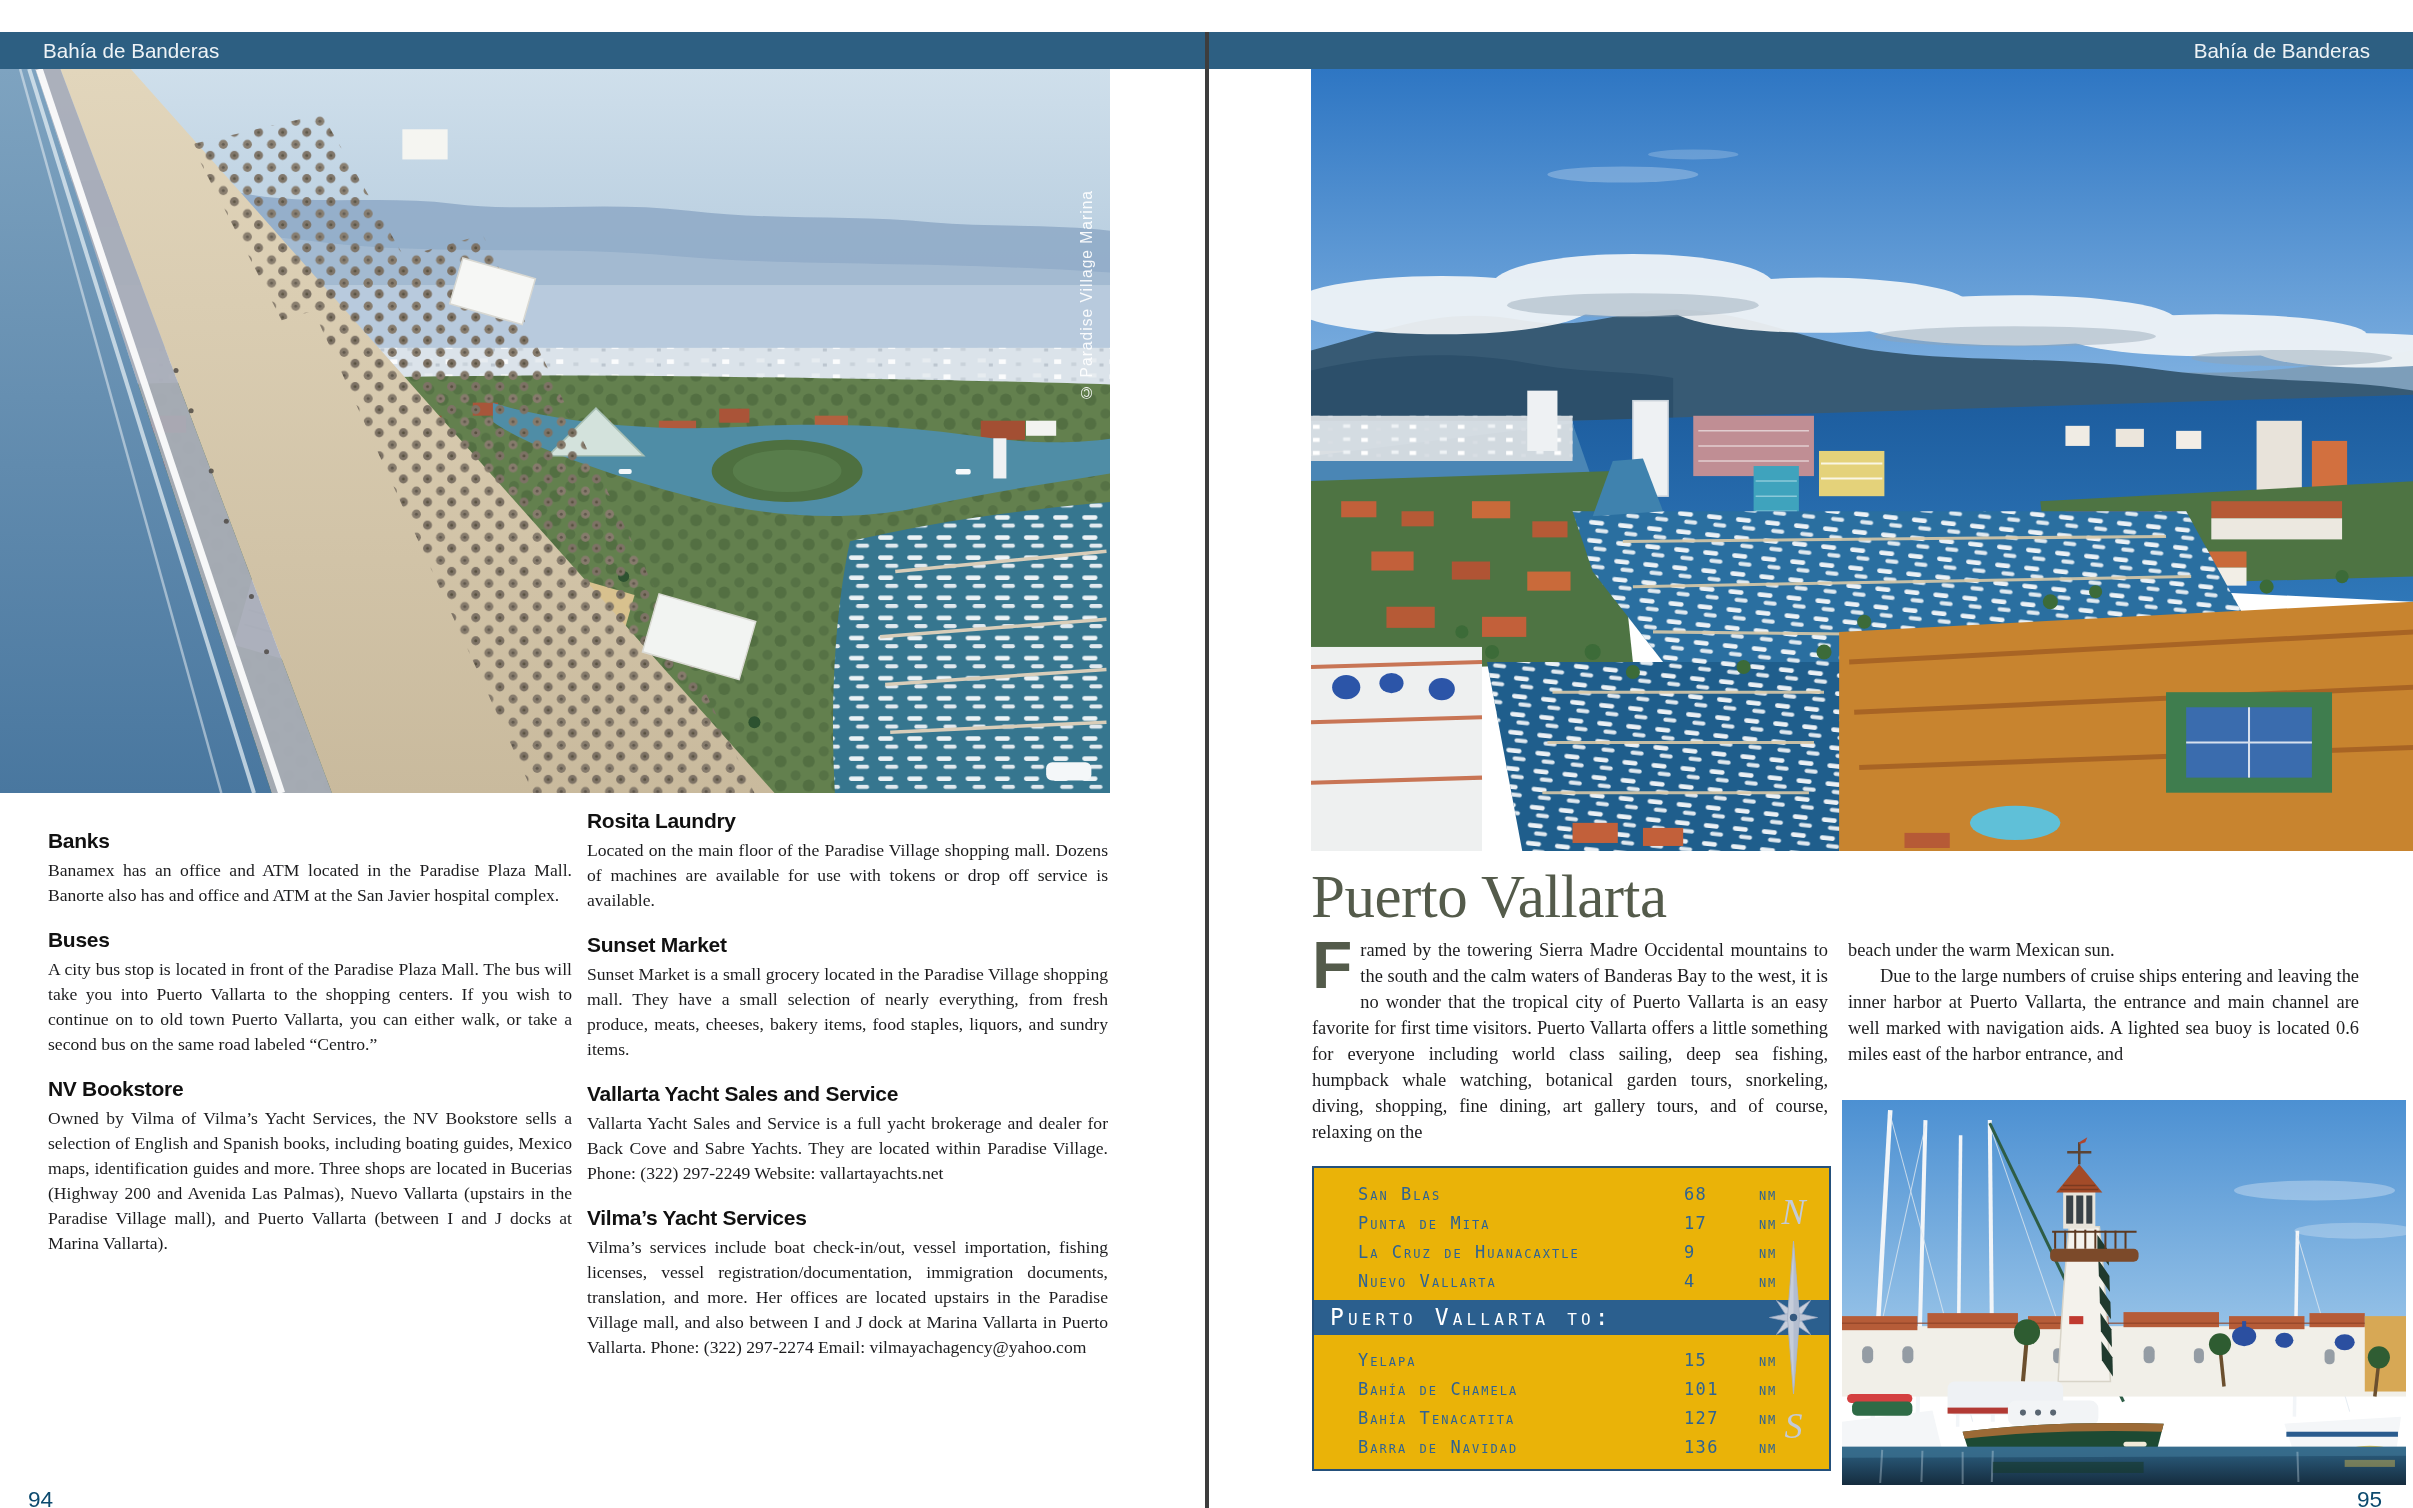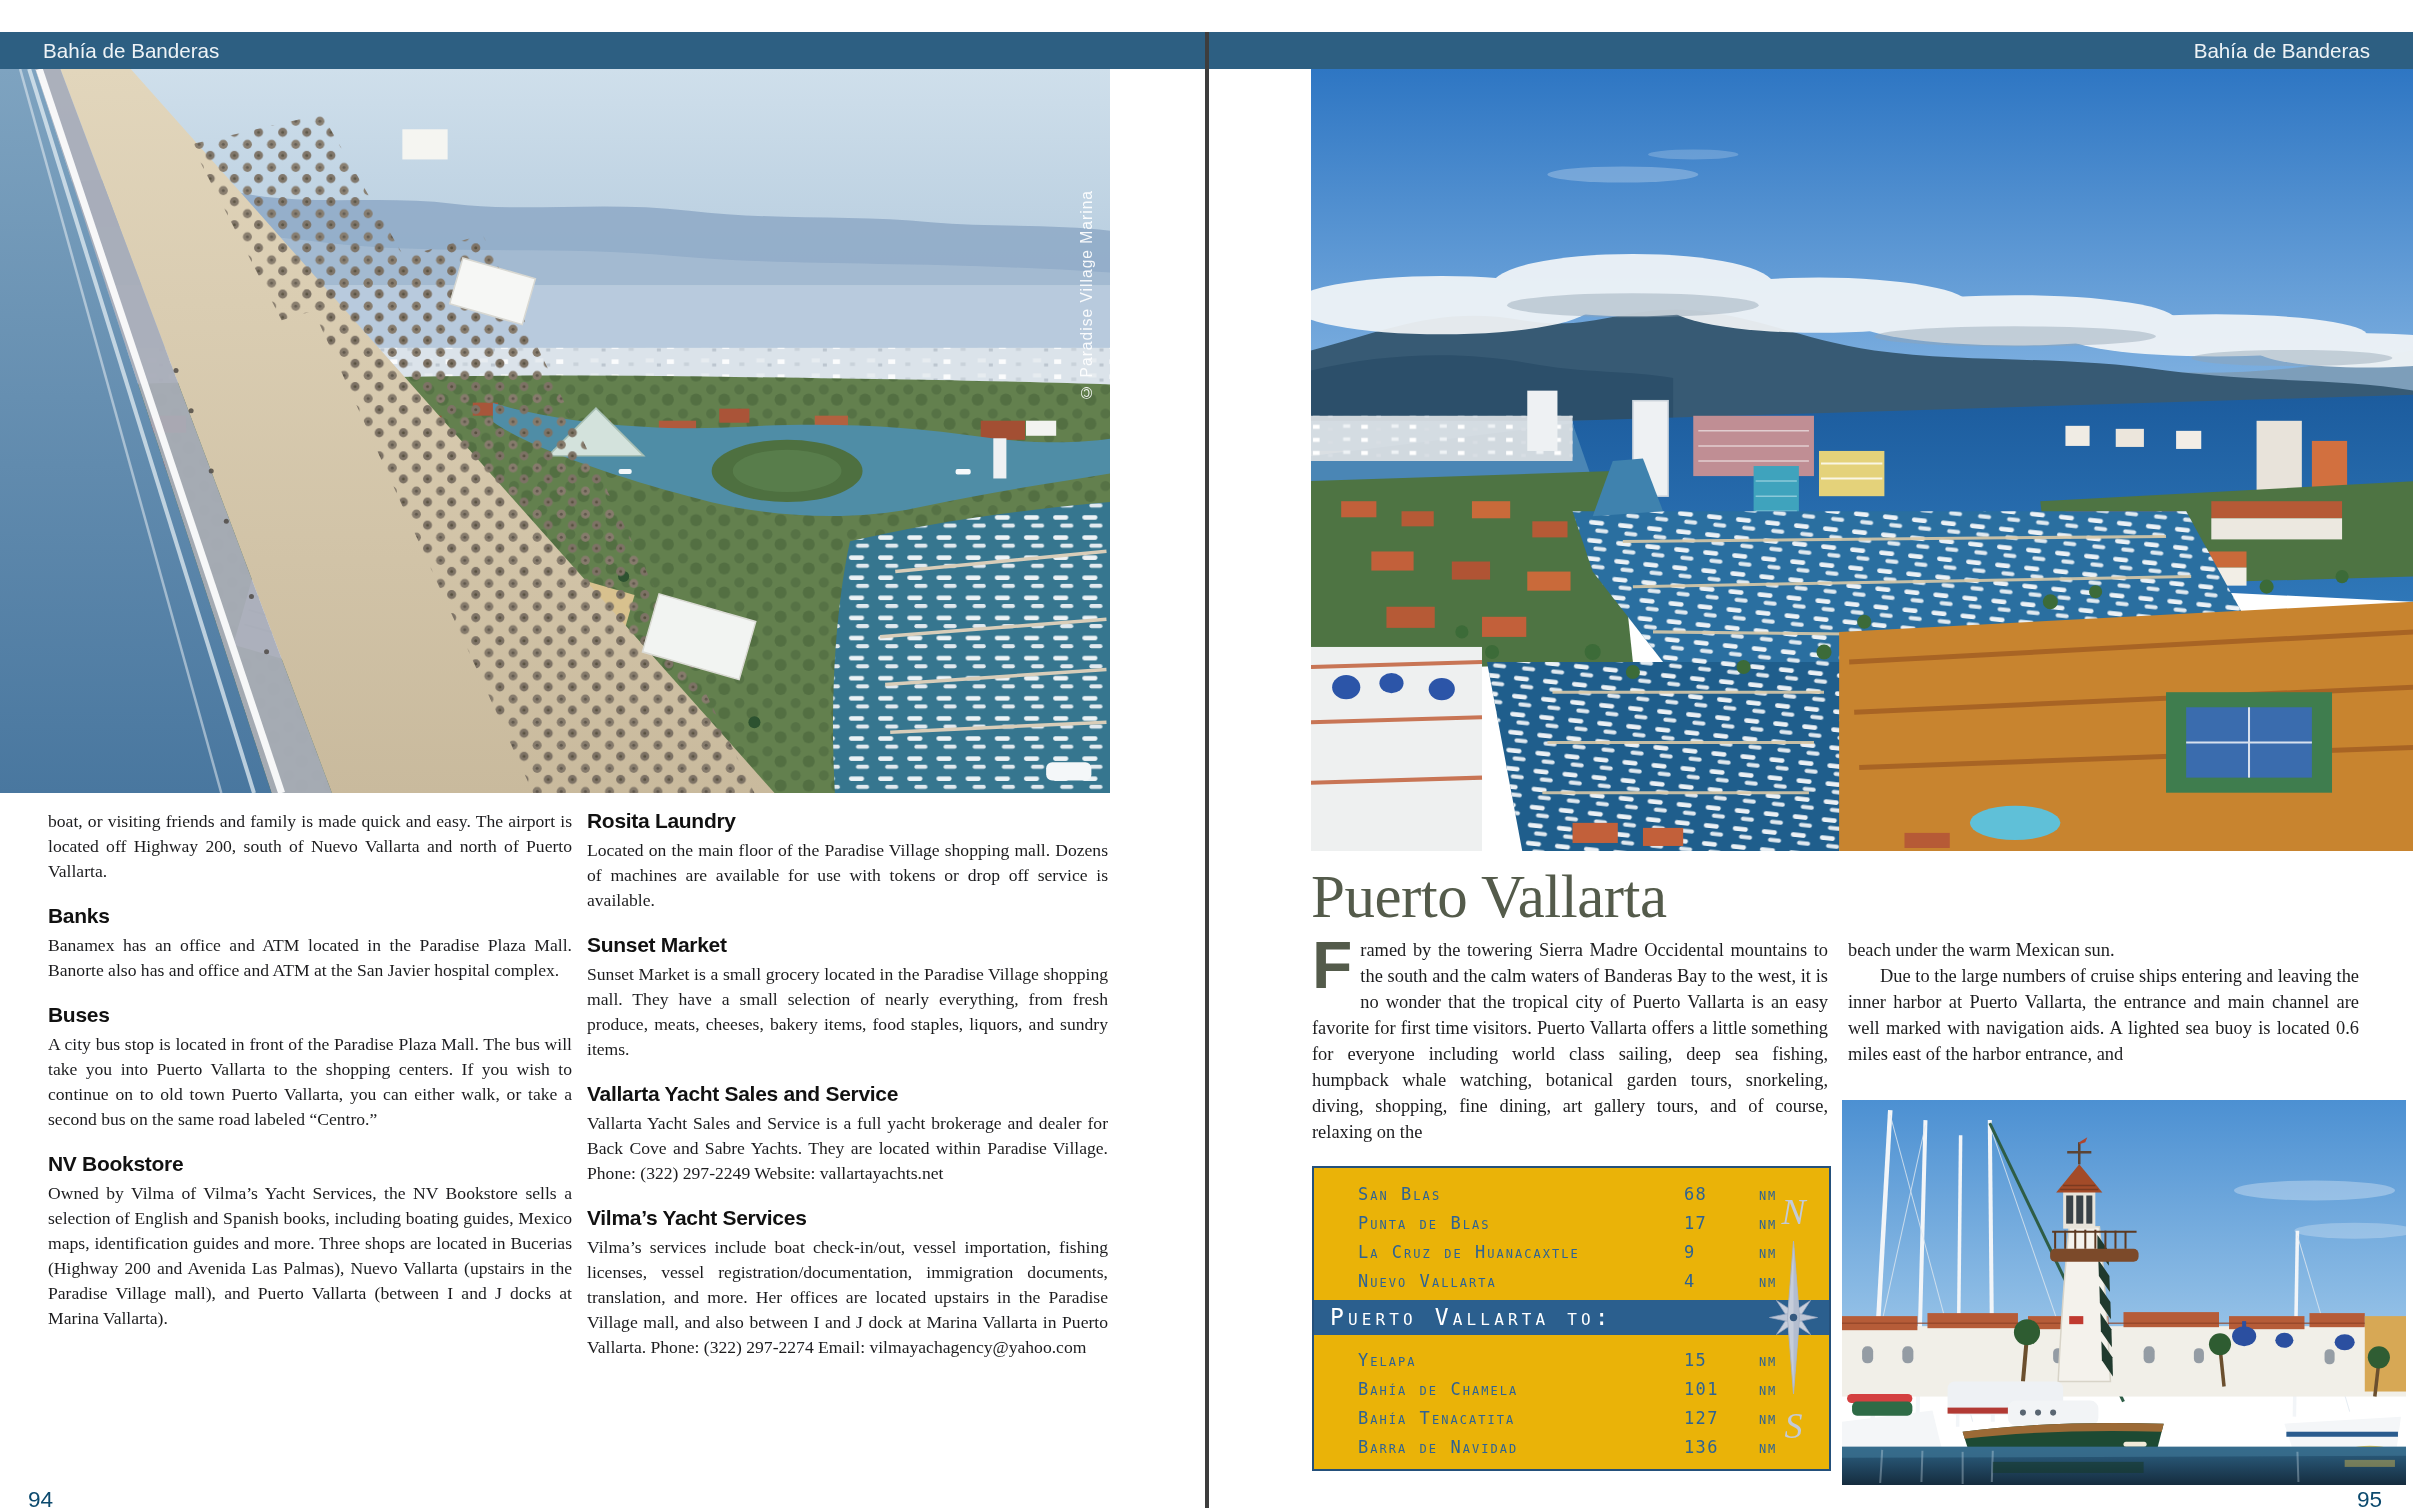--- a/index.html
+++ b/index.html
@@ -386,21 +386,20 @@
       </g>
       <g fill="#c2603a">
         <rect x="520" y="1500" width="90" height="40"></rect>
           <rect x="660" y="1510" width="80" height="36"></rect>
         <rect x="1180" y="1520" width="90" height="30" fill="#b65a36"></rect>
       </g>
     </svg>
   </div>
 
   <div class="colL" id="colL1">
-    <p>boat, or visiting friends and family is made quick and easy. The airport is located off Highway 200, south of Nuevo Vallarta and north of Puerto Vallarta.</p>
     <h3>Banks</h3>
     <p>Banamex has an office and ATM located in the Paradise Plaza Mall. Banorte also has and office and ATM at the San Javier hospital complex.</p>
     <h3>Buses</h3>
     <p>A city bus stop is located in front of the Paradise Plaza Mall. The bus will take you into Puerto Vallarta to the shopping centers. If you wish to continue on to old town Puerto Vallarta, you can either walk, or take a second bus on the same road labeled “Centro.”</p>
     <h3>NV Bookstore</h3>
     <p>Owned by Vilma of Vilma’s Yacht Services, the NV Bookstore sells a selection of English and Spanish books, including boating guides, Mexico maps, identification guides and more. Three shops are located in Bucerias (Highway 200 and Avenida Las Palmas), Nuevo Vallarta (upstairs in the Paradise Village mall), and Puerto Vallarta (between I and J docks at Marina Vallarta).</p>
   </div>
 
   <div class="colL" id="colL2">
     <h3 style="margin-top:0">Rosita Laundry</h3>
@@ -426,21 +425,21 @@
   </div>
 
   <div class="dtable">
     <div class="trows" id="trowsTop">
       <div class="trow">
         <span class="tname">San Blas</span>
         <span class="tdist">68</span>
         <span class="tunit">nm</span>
       </div>
       <div class="trow">
-        <span class="tname">Punta de Blas</span>
+        <span class="tname">Punta de Mita</span>
         <span class="tdist">17</span>
         <span class="tunit">nm</span>
       </div>
       <div class="trow">
         <span class="tname">La Cruz de Huanacaxtle</span>
         <span class="tdist">9</span>
         <span class="tunit">nm</span>
       </div>
       <div class="trow">
         <span class="tname">Nuevo Vallarta</span>

